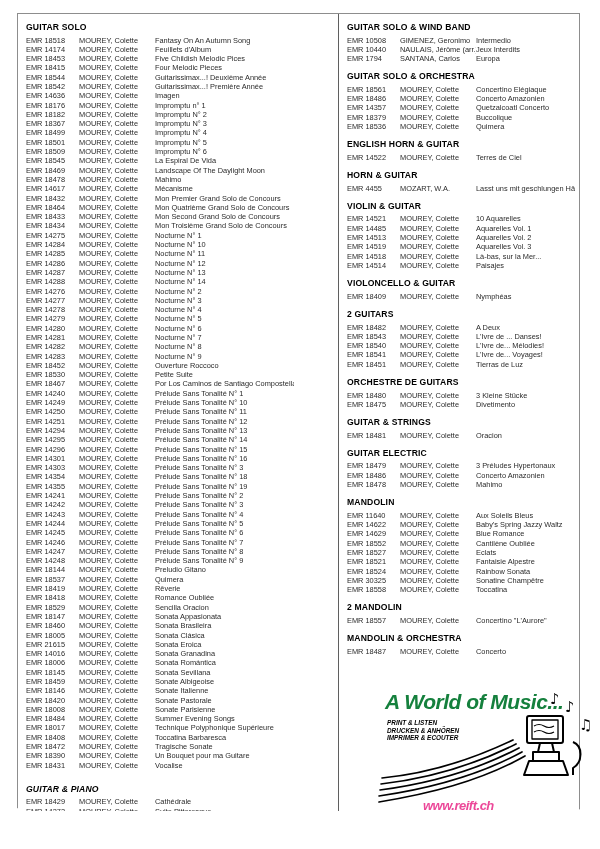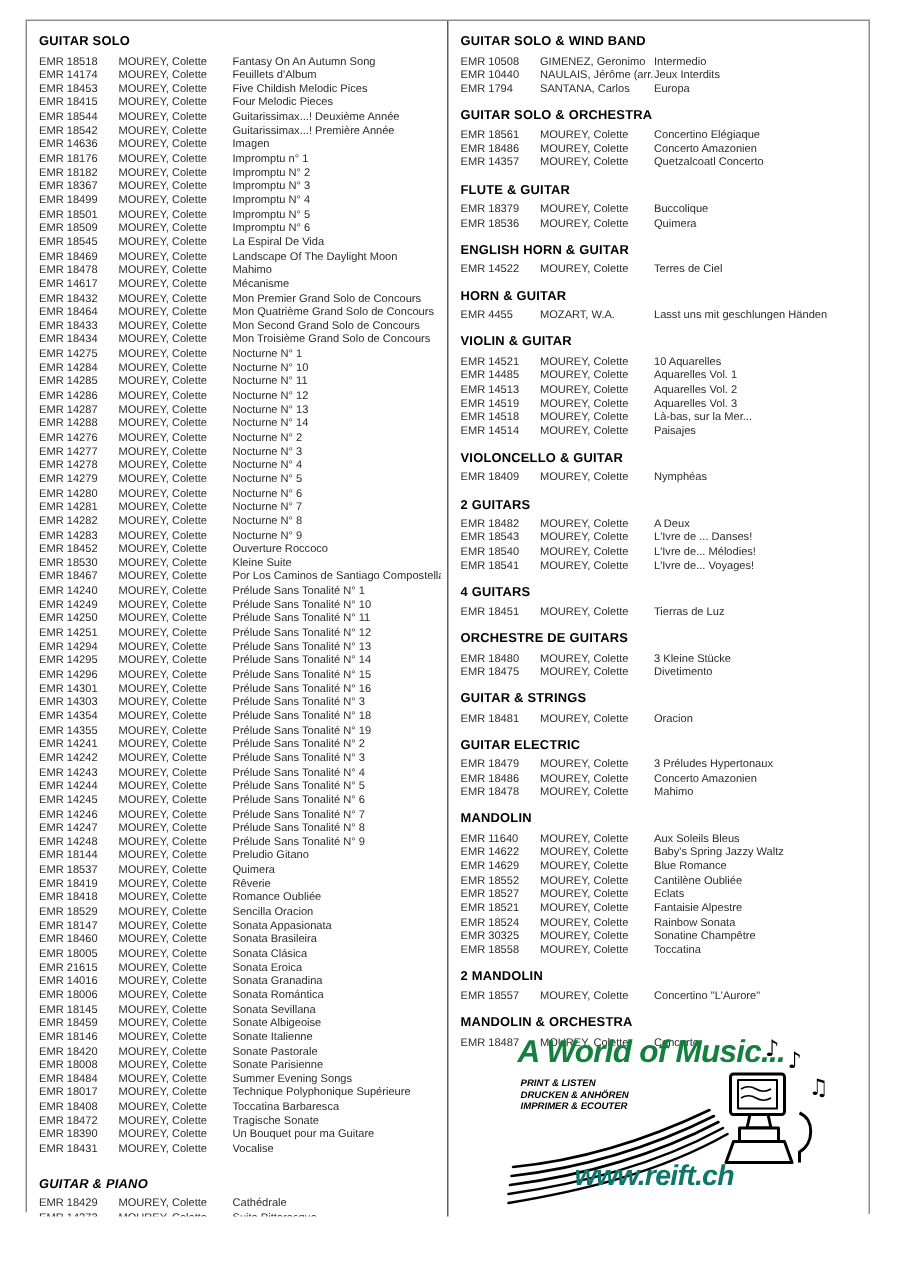--- a/index.html
+++ b/index.html
@@ -9,21 +9,21 @@
     -webkit-font-smoothing:antialiased;
   }
   .sheet{position:relative;width:600px;height:811px;background:#fff;overflow:hidden;border-radius:30px;}
   .frame{
     position:absolute;left:17px;top:13px;width:563px;height:803px;
     border:1px solid #8d8d8d;box-sizing:border-box;
     display:flex;background:#fff;
   }
   .col{box-sizing:border-box;padding:7px 4px 0 8px;}
   .col-left{width:280px;}
-  .col-right{flex:1;border-left:1px solid #5f5f5f;position:relative;}
+  .col-right{flex:1;border-left:1px solid #5f5f5f;position:relative;margin-left:40px;}
   .sec-title{
     font-size:8.6px;font-weight:700;color:#000;
     margin:8px 0 3.5px 0;letter-spacing:.15px;white-space:nowrap;
   }
   .section:first-child .sec-title{margin-top:1px;}
   .col-left .section:last-child .sec-title{margin-top:14px;font-style:italic;}
   .row{
     display:grid;grid-template-columns:53px 76px auto;
     font-size:7.4px;line-height:9.3px;color:#2a2a2a;white-space:nowrap;
   }
@@ -34,22 +34,22 @@
     position:absolute;left:10px;top:0;
     font-size:21px;font-weight:700;font-style:italic;color:#15803d;
     letter-spacing:-0.5px;white-space:nowrap;z-index:2;
   }
   .logo-tagline{
     position:absolute;left:12px;top:29px;z-index:2;
     font-size:6.4px;font-weight:700;font-style:italic;color:#000;
     line-height:7.6px;white-space:nowrap;
   }
   .logo-url{
-    position:absolute;left:48px;top:84px;z-index:2;
-    font-size:19px;font-weight:700;font-style:italic;color:#0f766e;
+    position:absolute;left:48px;top:108px;z-index:2;
+    font-size:13px;font-weight:700;font-style:italic;color:#ec4899;
     letter-spacing:-0.5px;white-space:nowrap;
   }
   .logo svg{position:absolute;left:0;top:0;z-index:1;}
 </style>
 </head>
 <body>
 
 <div class="sheet">
   <div class="frame">
 
@@ -232,21 +232,21 @@
             <span>Nocturne N° 9</span>
           </div>
           <div class="row">
             <span>EMR 18452</span>
             <span>MOUREY, Colette</span>
             <span>Ouverture Roccoco</span>
           </div>
           <div class="row">
             <span>EMR 18530</span>
             <span>MOUREY, Colette</span>
-            <span>Kleine Suite</span>
+            <span>Petite Suite</span>
           </div>
           <div class="row">
             <span>EMR 18467</span>
             <span>MOUREY, Colette</span>
             <span>Por Los Caminos de Santiago Compostella</span>
           </div>
           <div class="row">
             <span>EMR 14240</span>
             <span>MOUREY, Colette</span>
             <span>Prélude Sans Tonalité N° 1</span>
@@ -499,21 +499,20 @@
               <span>MOUREY, Colette</span>
               <span>Concerto Amazonien</span>
             </div>
             <div class="row">
               <span>EMR 14357</span>
               <span>MOUREY, Colette</span>
               <span>Quetzalcoatl Concerto</span>
             </div>
           </div>
           <div class="section">
-            <div class="sec-title">FLUTE &amp; GUITAR</div>
             <div class="row">
               <span>EMR 18379</span>
               <span>MOUREY, Colette</span>
               <span>Buccolique</span>
             </div>
             <div class="row">
               <span>EMR 18536</span>
               <span>MOUREY, Colette</span>
               <span>Quimera</span>
             </div>
@@ -592,21 +591,20 @@
               <span>MOUREY, Colette</span>
               <span>L'Ivre de... Mélodies!</span>
             </div>
             <div class="row">
               <span>EMR 18541</span>
               <span>MOUREY, Colette</span>
               <span>L'Ivre de... Voyages!</span>
             </div>
           </div>
           <div class="section">
-            <div class="sec-title">4 GUITARS</div>
             <div class="row">
               <span>EMR 18451</span>
               <span>MOUREY, Colette</span>
               <span>Tierras de Luz</span>
             </div>
           </div>
           <div class="section">
             <div class="sec-title">ORCHESTRE DE GUITARS</div>
             <div class="row">
               <span>EMR 18480</span>

